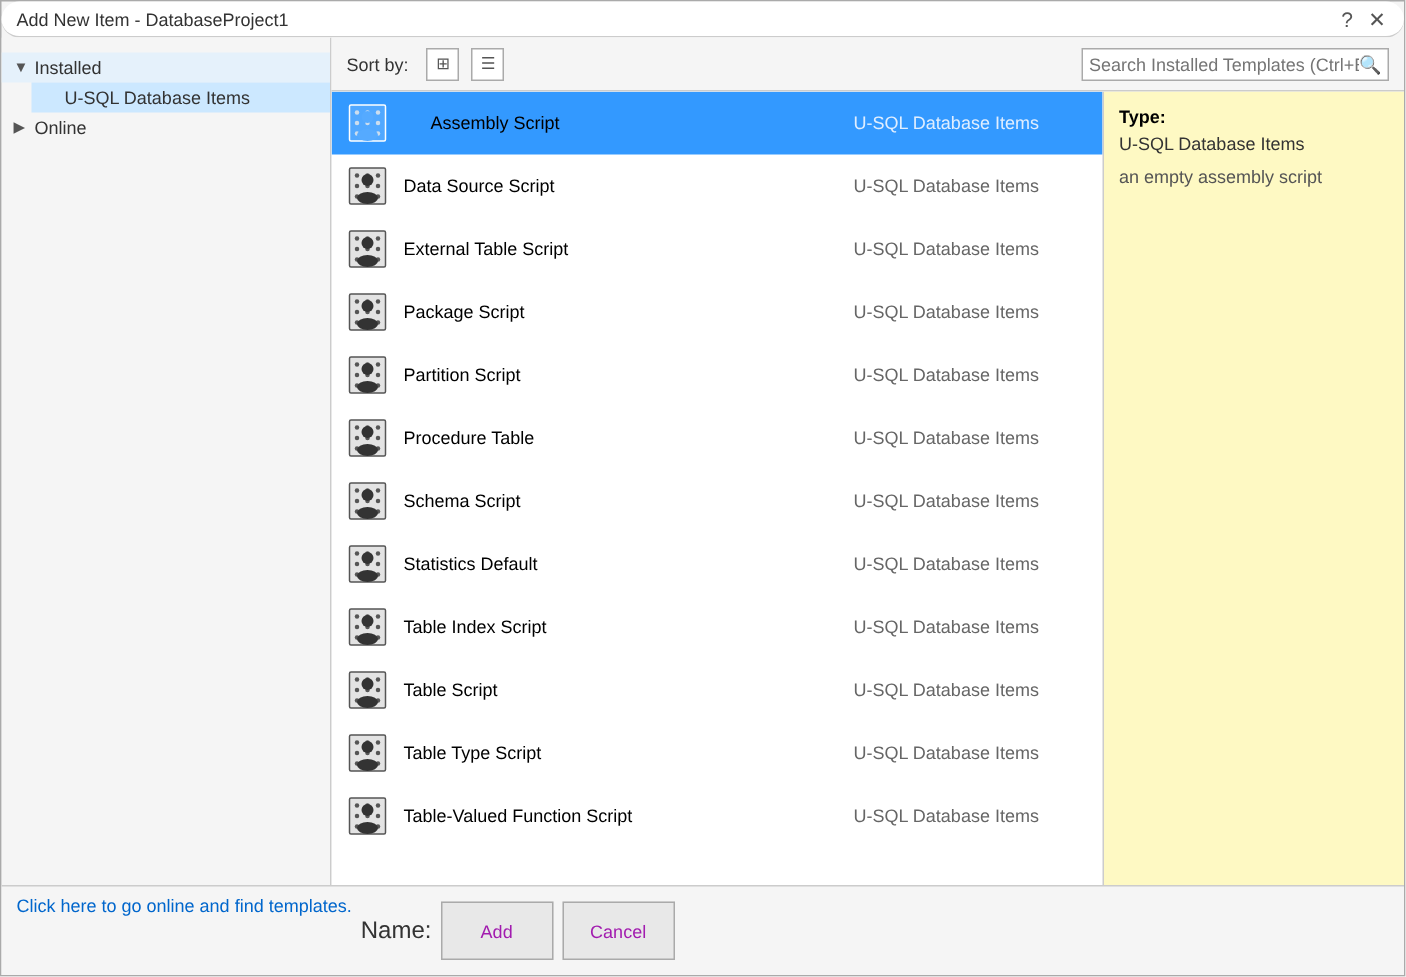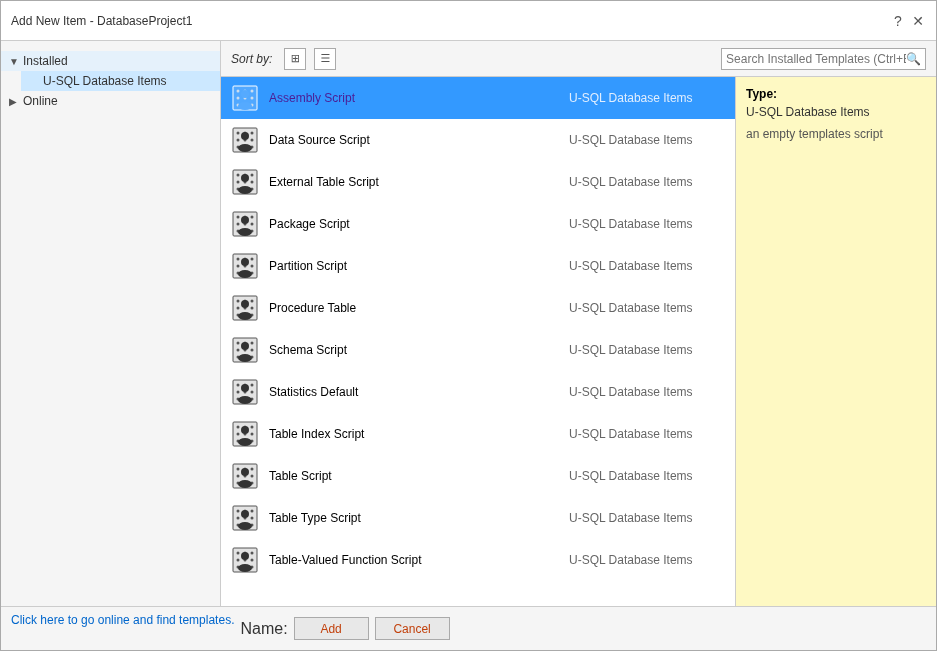--- a/index.html
+++ b/index.html
@@ -21,21 +21,22 @@
       display: flex;
       flex-direction: column;
     }
     .title-bar {
       background: #fff;
       border-bottom: 1px solid #ccc;
       padding: 6px 10px;
       display: flex;
       align-items: center;
       justify-content: space-between;
-      height: 40px;
+      height: 24px;
+      border-radius: 13px;
     }
     .title-bar-text {
       font-size: 12px;
       color: #333;
     }
     .title-bar-controls {
       display: flex;
       gap: 4px;
     }
     .title-btn {
@@ -97,21 +98,20 @@
       padding: 6px 10px;
       display: flex;
       align-items: center;
       gap: 8px;
       height: 36px;
     }
     .sort-label {
       font-size: 12px;
       color: #333;
       margin-right: 4px;
-      font-style: italic;
     }
     .sort-select {
       height: 22px;
       font-size: 12px;
       border: 1px solid #aaa;
       background: #fff;
       padding: 0 4px;
       min-width: 120px;
       color: #333;
     }
@@ -184,21 +184,21 @@
       display: flex;
       align-items: center;
       justify-content: center;
       flex-shrink: 0;
     }
     .item-icon svg { width: 28px; height: 28px; }
     .item-name {
       flex: 1;
       font-size: 12px;
     }
-    .list-item-selected .item-name { color: #4c1d95; }
+    .list-item-selected .item-name { color: #000000; margin-left: 18px; }
     .item-category {
       font-size: 12px;
       color: #666;
       margin-right: 8px;
       min-width: 150px;
       text-align: left;
     }
     .list-item-selected .item-category { color: #e0eeff; }
     .info-panel {
       width: 200px;
@@ -252,27 +252,27 @@
       max-width: 540px;
     }
     .buttons-row {
       display: flex;
       justify-content: flex-end;
       gap: 6px;
       padding: 4px 0;
     }
     .action-btn {
       min-width: 75px;
-      height: 23px;
+      height: 39px;
       border: 1px solid #aaa;
       background: #e8e8e8;
       font-size: 12px;
       cursor: pointer;
       padding: 0 12px;
-      color: #c2410c;
+      color: #a21caf;
     }
     .action-btn.primary {
       background: #e8e8e8;
     }
   </style>
 </head>
 <body>
 
 <div class="dialog">
 
@@ -592,21 +592,21 @@
   </svg>
               </div>
               <span class="item-name">Table-Valued Function Script</span>
               <span class="item-category">U-SQL Database Items</span>
             </div>
           </div>
 
         <div class="info-panel">
           <div class="info-type-label">Type:</div>
           <div class="info-type-value">U-SQL Database Items</div>
-          <div class="info-desc">an empty templates script</div>
+          <div class="info-desc">an empty assembly script</div>
         </div>
       </div>
     </div>
   </div>
 
   <div class="bottom-bar">
     <div style="text-align:center;">
       <a class="online-link">Click here to go online and find templates.</a>
     </div>
     <div class="name-row">

